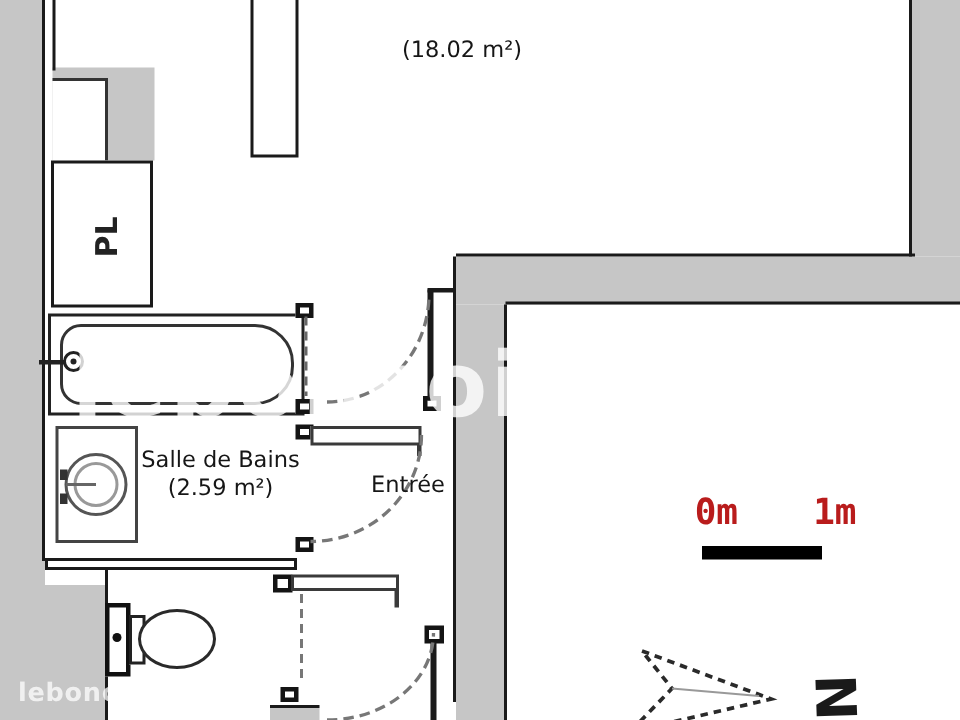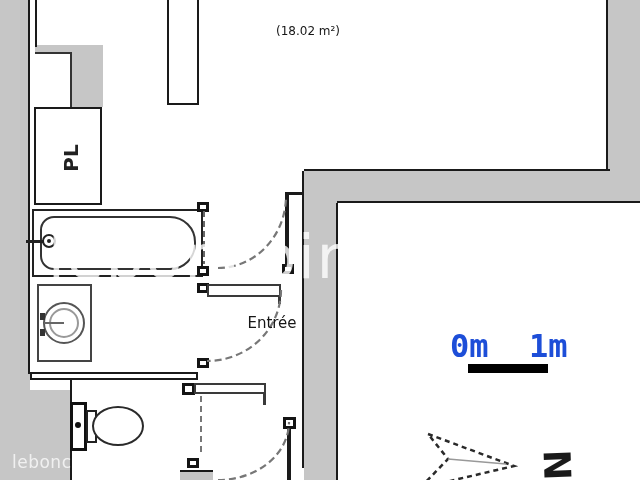--- a/index.html
+++ b/index.html
@@ -5,25 +5,25 @@
   html,body{margin:0;padding:0;background:#fff;}
   #plan{position:relative;width:640px;height:480px;background:#ffffff;overflow:hidden;
         font-family:"DejaVu Sans","Liberation Sans",sans-serif;color:#1a1a1a;}
   .abs{position:absolute;}
   .wall{position:absolute;background:#c6c6c6;}
   .blk{position:absolute;background:#1a1a1a;}
   .whitebox{position:absolute;background:#fff;border:2px solid #1a1a1a;box-sizing:border-box;}
   .jamb{position:absolute;background:#fff;border:3px solid #141414;box-sizing:border-box;width:12px;height:10px;}
   .leaf-rect{position:absolute;background:#fff;border:2px solid #3a3a3a;box-sizing:border-box;}
   .room-label{position:absolute;text-align:center;line-height:1.28;font-size:15px;color:#161616;}
-  .room-label .area{font-size:12px;}
+  .room-label .area{font-size:15px;}
   .big{font-size:17px;}
-  .scale-label{position:absolute;text-align:left;font-family:"DejaVu Sans Mono","Liberation Mono",monospace;
-               font-weight:bold;font-size:32px;color:#1d4ed8;}
-  .wm{position:absolute;color:#ffffff;font-weight:400;pointer-events:none;}
+  .scale-label{position:absolute;text-align:right;font-family:"DejaVu Sans Mono","Liberation Mono",monospace;
+               font-weight:bold;font-size:24px;color:#b91c1c;}
+  .wm{position:absolute;color:#ffffff;font-weight:700;pointer-events:none;}
   svg{position:absolute;left:0;top:0;}
 </style>
 </head>
 <body>
 
 <div id="plan">
 
   <div class="wall" style="left:0;top:0;width:30px;height:480px;"></div>
   <div class="wall" style="left:30px;top:390px;width:40px;height:90px;"></div>
   <div class="wall" style="left:608px;top:0;width:32px;height:171px;"></div>
@@ -93,20 +93,24 @@
     <path d="M218,480 A71,58 0 0 0 289,422" fill="none" stroke="#777" stroke-width="2.2" stroke-dasharray="7 4"></path>
     <line x1="204" y1="211" x2="204" y2="264" stroke="#666" stroke-width="2" stroke-dasharray="6 4"></line>
     <line x1="201" y1="396" x2="201" y2="456" stroke="#777" stroke-width="2" stroke-dasharray="6 4"></line>
     <polygon points="428,434 514,466 420,488 448,459" fill="none" stroke="#2a2a2a" stroke-width="2.5" stroke-dasharray="5 4"></polygon>
     <line x1="448" y1="459" x2="506" y2="464" stroke="#999" stroke-width="1.5"></line>
   </svg>
 
   <div class="room-label big" style="left:228px;top:24px;width:160px;">
     <div class="area">(18.02 m²)</div>
   </div>
+  <div class="room-label" style="left:87px;top:297px;width:120px;">
+    <div>Salle de Bains</div>
+    <div class="area">(2.59 m²)</div>
+  </div>
   <div class="room-label" style="left:220px;top:314px;width:104px;">
     <div>Entrée</div>
   </div>
   <div class="room-label" style="left:85px;top:400px;width:100px;">
   </div>
 
   <div class="scale-label" style="left:450px;top:327px;width:42px;">0m</div>
   <div class="scale-label" style="left:529px;top:327px;width:42px;">1m</div>
   <div class="blk" style="left:468px;top:364px;width:80px;height:9px;background:#000;"></div>
 

